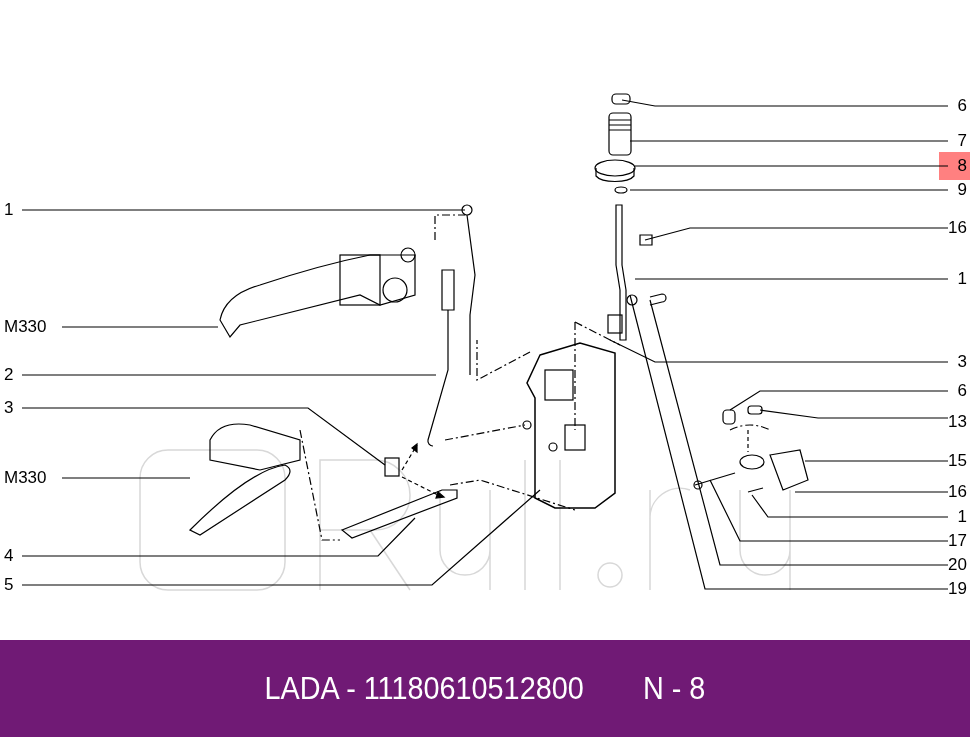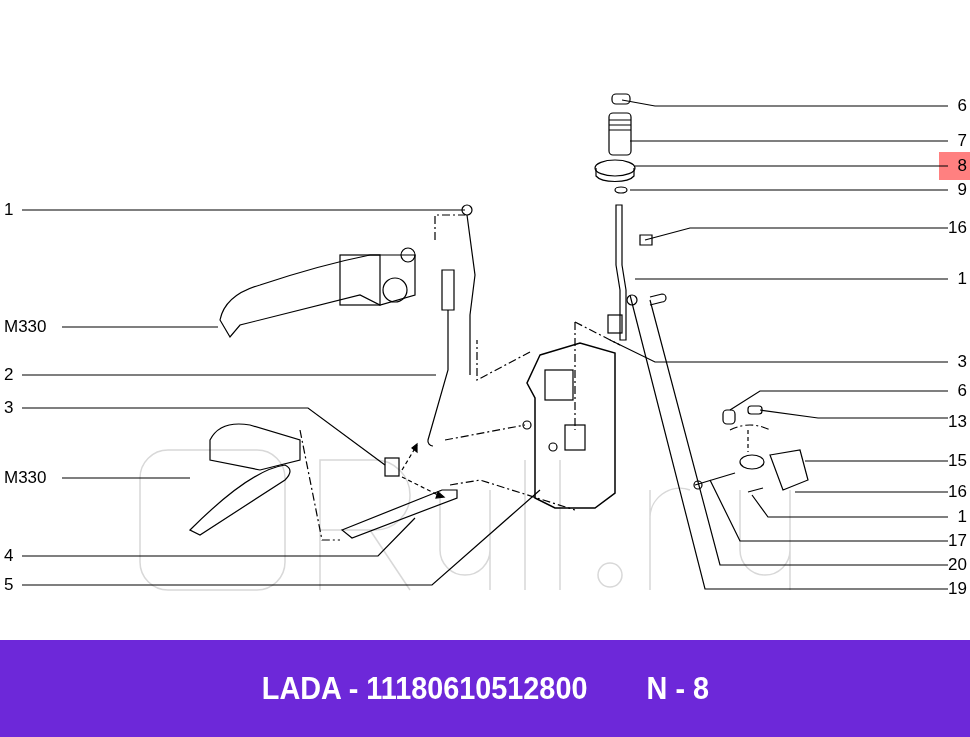--- a/index.html
+++ b/index.html
@@ -3,21 +3,21 @@
 <meta charset="utf-8">
 <style>
   html,body{margin:0;padding:0;background:#fff;}
   body{width:970px;height:737px;position:relative;overflow:hidden;font-family:"Liberation Sans",sans-serif;}
   #diagram{position:absolute;left:0;top:0;width:970px;height:640px;background:#fff;}
   #diagram svg{position:absolute;left:0;top:0;}
   .lbl{position:absolute;font-family:"Liberation Sans",sans-serif;font-size:17px;color:#000;line-height:20px;white-space:nowrap;}
   .lbl.left{left:4px;}
   .lbl.right{right:3px;text-align:right;}
   .hl{position:absolute;left:939px;top:152px;width:31px;height:28px;background:#ff8080;}
-  #footer{position:absolute;left:0;top:640px;width:970px;height:97px;background:#6d28d9;display:flex;align-items:center;justify-content:center;font-weight:bold;}
+  #footer{position:absolute;left:0;top:640px;width:970px;height:97px;background:#701a75;display:flex;align-items:center;justify-content:center;}
   #footer .ft{color:#fff;font-family:"Liberation Sans",sans-serif;font-size:32px;letter-spacing:0px;transform:scaleX(0.9);}
   #footer .gap{display:inline-block;width:48px;}
 </style>
 </head>
 <body>
 
 <div id="diagram">
   <div class="hl"></div>
   <svg width="970" height="640" viewBox="0 0 970 640">
     <g fill="none" stroke="#000" stroke-width="1.2">

